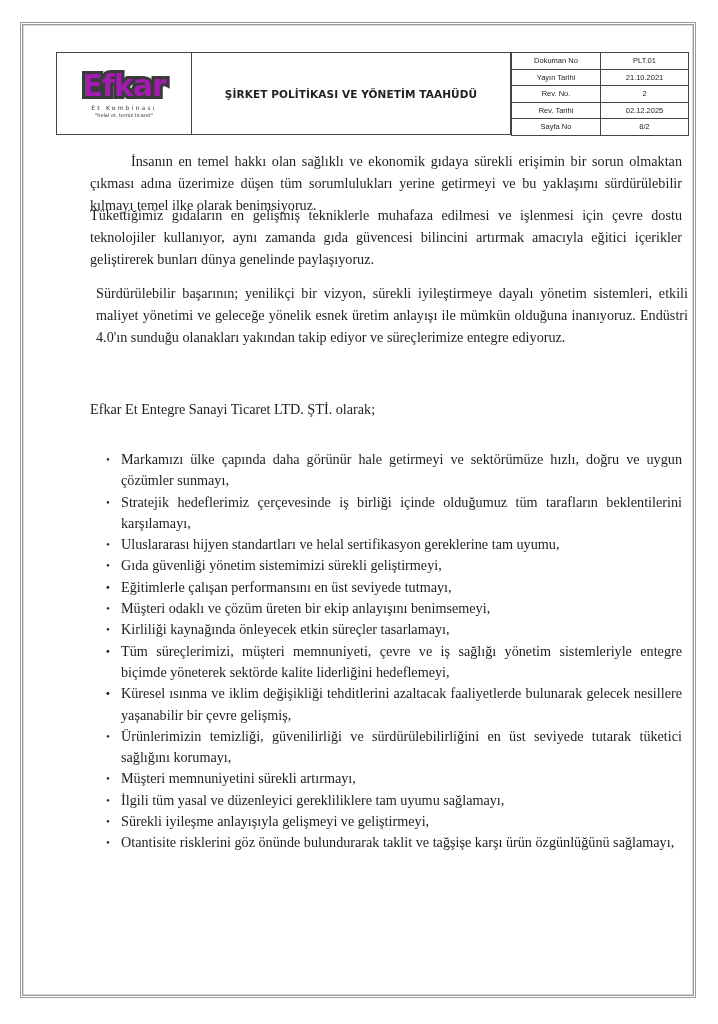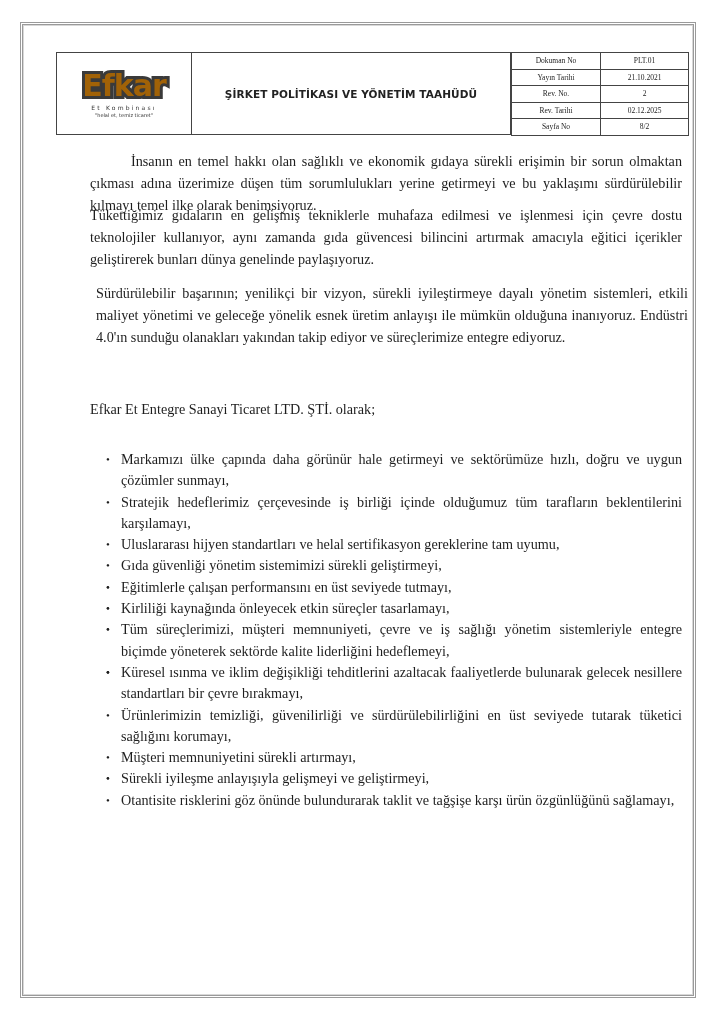--- a/index.html
+++ b/index.html
@@ -12,21 +12,21 @@
   .header {
     position: absolute; left: 56px; top: 52px; width: 638px; height: 87px;
   }
   .logo-cell {
     position: absolute; left: 0; top: 0; width: 135px; height: 83px;
     border: 1px solid #444; box-sizing: border-box; border-right: none;
     display: flex; flex-direction: column; align-items: center; justify-content: center;
   }
   .logo-mark {
     font-family: "DejaVu Sans", sans-serif; font-weight: bold; font-size: 30px;
-    color: #a16207; letter-spacing: -1px; line-height: 32px;
+    color: #a21caf; letter-spacing: -1px; line-height: 32px;
     -webkit-text-stroke: 6px #3a3a3a; paint-order: stroke fill;
     text-shadow: 0 0 0 #3a3a3a;
   }
   .logo-sub {
     font-family: "DejaVu Sans", sans-serif; font-size: 6px; color: #333;
     letter-spacing: 2.2px; margin-top: 2px;
   }
   .logo-slogan {
     font-family: "DejaVu Sans", sans-serif; font-size: 5px; color: #333; margin-top: 1px;
   }
@@ -35,21 +35,21 @@
     border: 1px solid #444; box-sizing: border-box;
     display: flex; align-items: center; justify-content: center;
   }
   .title-text {
     font-family: "DejaVu Sans", sans-serif; font-weight: bold; font-size: 10.5px; color: #222;
     letter-spacing: 0.1px;
   }
   .info-table {
     position: absolute; left: 455px; top: 0; width: 178px;
     border-collapse: collapse;
-    font-family: Liberation Serif, serif; font-size: 7.5px; color: #222;
+    font-family: Liberation Sans, sans-serif; font-size: 7.5px; color: #222;
   }
   .info-table td {
     border: 1px solid #444; height: 15.5px; padding: 0; text-align: center;
   }
   .info-table td.k { width: 88px; }
   .body-text {
     position: absolute; left: 90px; width: 592px;
     font-family: "Liberation Serif", serif; font-size: 14.2px; color: #1e1e1e;
     line-height: 22px; text-align: justify;
   }
@@ -115,25 +115,25 @@
 <p class="body-text p3" style="margin:6px">Sürdürülebilir başarının; yenilikçi bir vizyon, sürekli iyileştirmeye dayalı yönetim sistemleri, etkili maliyet yönetimi ve geleceğe yönelik esnek üretim anlayışı ile mümkün olduğuna inanıyoruz. Endüstri 4.0'ın sunduğu olanakları yakından takip ediyor ve süreçlerimize entegre ediyoruz.</p>
 <p class="body-text p4" style="margin:0">Efkar Et Entegre Sanayi Ticaret LTD. ŞTİ. olarak;</p>
 
 <ul class="bullets">
   <li><span class="dot">•</span><span>Markamızı ülke çapında daha görünür hale getirmeyi ve sektörümüze hızlı, doğru ve uygun çözümler sunmayı,</span></li>
   <li><span class="dot">•</span><span>Stratejik hedeflerimiz çerçevesinde iş birliği içinde olduğumuz tüm tarafların beklentilerini karşılamayı,</span></li>
   <li><span class="dot">•</span><span>Uluslararası hijyen standartları ve helal sertifikasyon gereklerine tam uyumu,</span></li>
   <li><span class="dot">•</span><span>Gıda güvenliği yönetim sistemimizi sürekli geliştirmeyi,</span></li>
   <li><span class="dot">•</span></li>
   <li><span class="dot">•</span><span>Eğitimlerle çalışan performansını en üst seviyede tutmayı,</span></li>
-  <li><span class="dot">•</span></li>
+  <li><span class="dot">•</span><span>Müşteri odaklı ve çözüm üreten bir ekip anlayışını benimsemeyi,</span></li>
   <li><span class="dot">•</span><span>Kirliliği kaynağında önleyecek etkin süreçler tasarlamayı,</span></li>
   <li><span class="dot">•</span></li>
   <li><span class="dot">•</span><span>Tüm süreçlerimizi, müşteri memnuniyeti, çevre ve iş sağlığı yönetim sistemleriyle entegre biçimde yöneterek sektörde kalite liderliğini hedeflemeyi,</span></li>
   <li><span class="dot">•</span></li>
   <li><span class="dot">•</span></li>
-  <li><span class="dot">•</span><span>Küresel ısınma ve iklim değişikliği tehditlerini azaltacak faaliyetlerde bulunarak gelecek nesillere standartları bir çevre bırakmayı,</span></li>
+  <li><span class="dot">•</span><span>Küresel ısınma ve iklim değişikliği tehditlerini azaltacak faaliyetlerde bulunarak gelecek nesillere yaşanabilir bir çevre gelişmiş,</span></li>
   <li><span class="dot">•</span><span>Ürünlerimizin temizliği, güvenilirliği ve sürdürülebilirliğini en üst seviyede tutarak tüketici sağlığını korumayı,</span></li>
   <li><span class="dot">•</span><span>Müşteri memnuniyetini sürekli artırmayı,</span></li>
-  <li><span class="dot">•</span></li>
+  <li><span class="dot">•</span><span>İlgili tüm yasal ve düzenleyici gerekliliklere tam uyumu sağlamayı,</span></li>
   <li><span class="dot">•</span><span>Sürekli iyileşme anlayışıyla gelişmeyi ve geliştirmeyi,</span></li>
   <li><span class="dot">•</span><span>Otantisite risklerini göz önünde bulundurarak taklit ve tağşişe karşı ürün özgünlüğünü sağlamayı,</span></li>
 </ul>
 
 </body></html>

